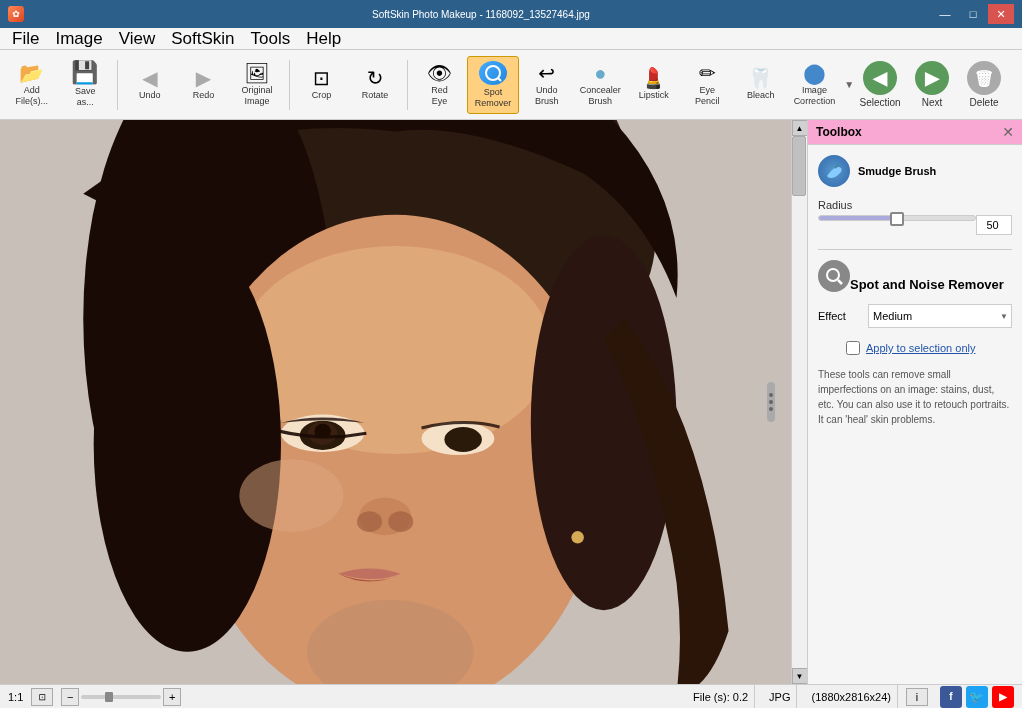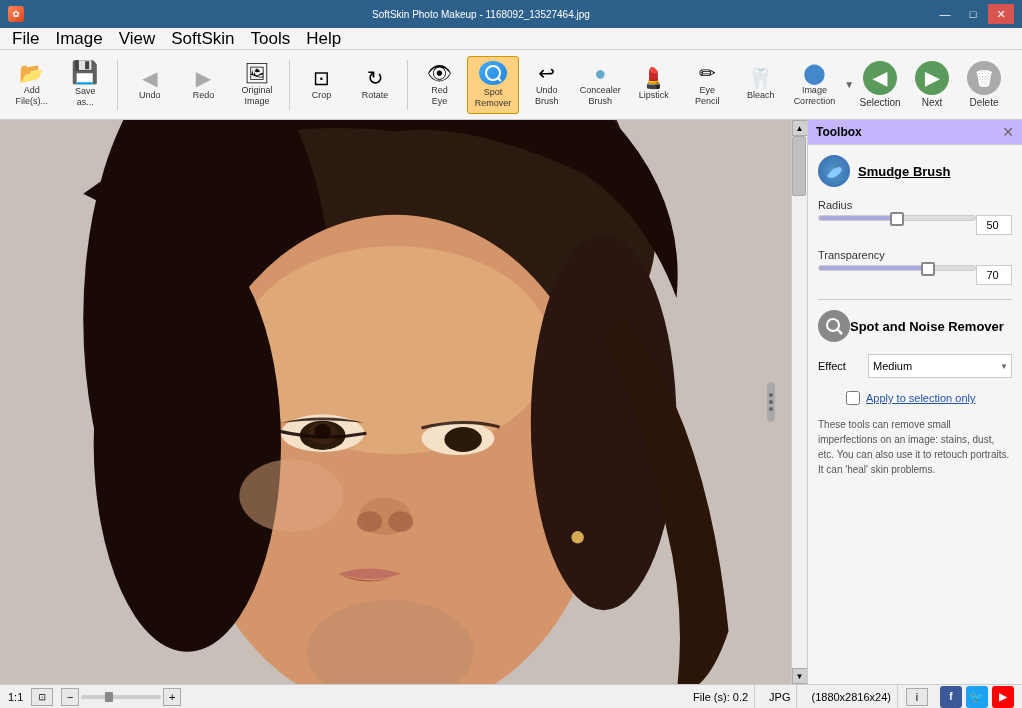--- a/index.html
+++ b/index.html
@@ -114,41 +114,41 @@
 
     
     #toolbox {
       width: 215px;
       background: #f5f5f5;
       border-left: 1px solid #ccc;
       display: flex;
       flex-direction: column;
     }
     #toolbox-header {
-      background: #c4b5fd;
+      background: #f9a8d4;
       border-bottom: 1px solid #ccc;
       padding: 4px 8px;
       display: flex;
       align-items: center;
       justify-content: space-between;
       font-size: 12px; font-weight: bold; gap: 48px;
     }
     #toolbox-close { cursor: pointer; font-size: 14px; color: #666; border: none; background: transparent; }
     .toolbox-body { padding: 10px; flex: 1; overflow-y: auto; }
 
     
     .brush-header {
       display: flex; align-items: center; gap: 8px; margin-bottom: 12px;
     }
     .brush-icon {
       width: 32px; height: 32px; background: radial-gradient(circle, #5599cc, #3366aa);
       border-radius: 50%; display: flex; align-items: center; justify-content: center;
       color: white; font-size: 16px;
     }
-    .brush-title { font-size: 13px; font-weight: bold; text-decoration: underline; }
+    .brush-title { font-size: 11px; font-weight: bold; }
 
     
     .slider-row { margin-bottom: 14px; }
     .slider-label { font-size: 11px; margin-bottom: 4px; color: #333; }
     .slider-container { display: flex; }
     .slider-track {
       flex: 1; height: 6px; background: #ddd; border-radius: 3px; position: relative;
       border: 1px solid #ccc;
     }
     .slider-fill { height: 100%; background: #aad; border-radius: 3px; }
@@ -159,21 +159,21 @@
     .slider-value {
       width: 36px; height: 20px; border: 1px solid #ccc; background: white;
       text-align: right; font-size: 11px; display: flex; align-items: center;
       justify-content: center; padding-right: 3px;
     }
 
     
     .section-sep { height: 1px; background: #ccc; margin: 10px 0; }
 
     
-    .spot-header { display: flex; align-items: center; gap: 0; margin-bottom: 12px; }
+    .spot-header { display: flex; align-items: flex-end; gap: 0; margin-bottom: 12px; }
     .spot-icon {
       width: 32px; height: 32px; background: #888;
       border-radius: 50%; display: flex; align-items: center; justify-content: center;
       color: white; font-size: 16px;
     }
     .spot-title { font-size: 13px; font-weight: bold; }
 
     
     .effect-row { display: flex; align-items: center; gap: 10px; margin-bottom: 13px; }
     .effect-label { font-size: 11px; width: 40px; }
@@ -442,30 +442,20 @@
         <div class="slider-label">Radius</div>
         <div class="slider-container">
           <div class="slider-track">
             <div class="slider-fill" style="width:50%;"></div>
             <div class="slider-thumb" style="left:calc(50% - 7px);"></div>
           </div>
           <div class="slider-value">50</div>
         </div>
       </div>
 
-      <div class="slider-row">
-        <div class="slider-label">Transparency</div>
-        <div class="slider-container">
-          <div class="slider-track">
-            <div class="slider-fill" style="width:70%;"></div>
-            <div class="slider-thumb" style="left:calc(70% - 7px);"></div>
-          </div>
-          <div class="slider-value">70</div>
-        </div>
-      </div>
 
       <div class="section-sep"></div>
 
       <div class="spot-header">
         <div class="spot-icon">
           <svg width="18" height="18" viewBox="0 0 18 18">
               <circle cx="8" cy="8" r="6" stroke="#fff" stroke-width="2" fill="#888"></circle>
               <line x1="13" y1="13" x2="17" y2="17" stroke="#fff" stroke-width="2.5"></line>
             </svg>
         </div>

